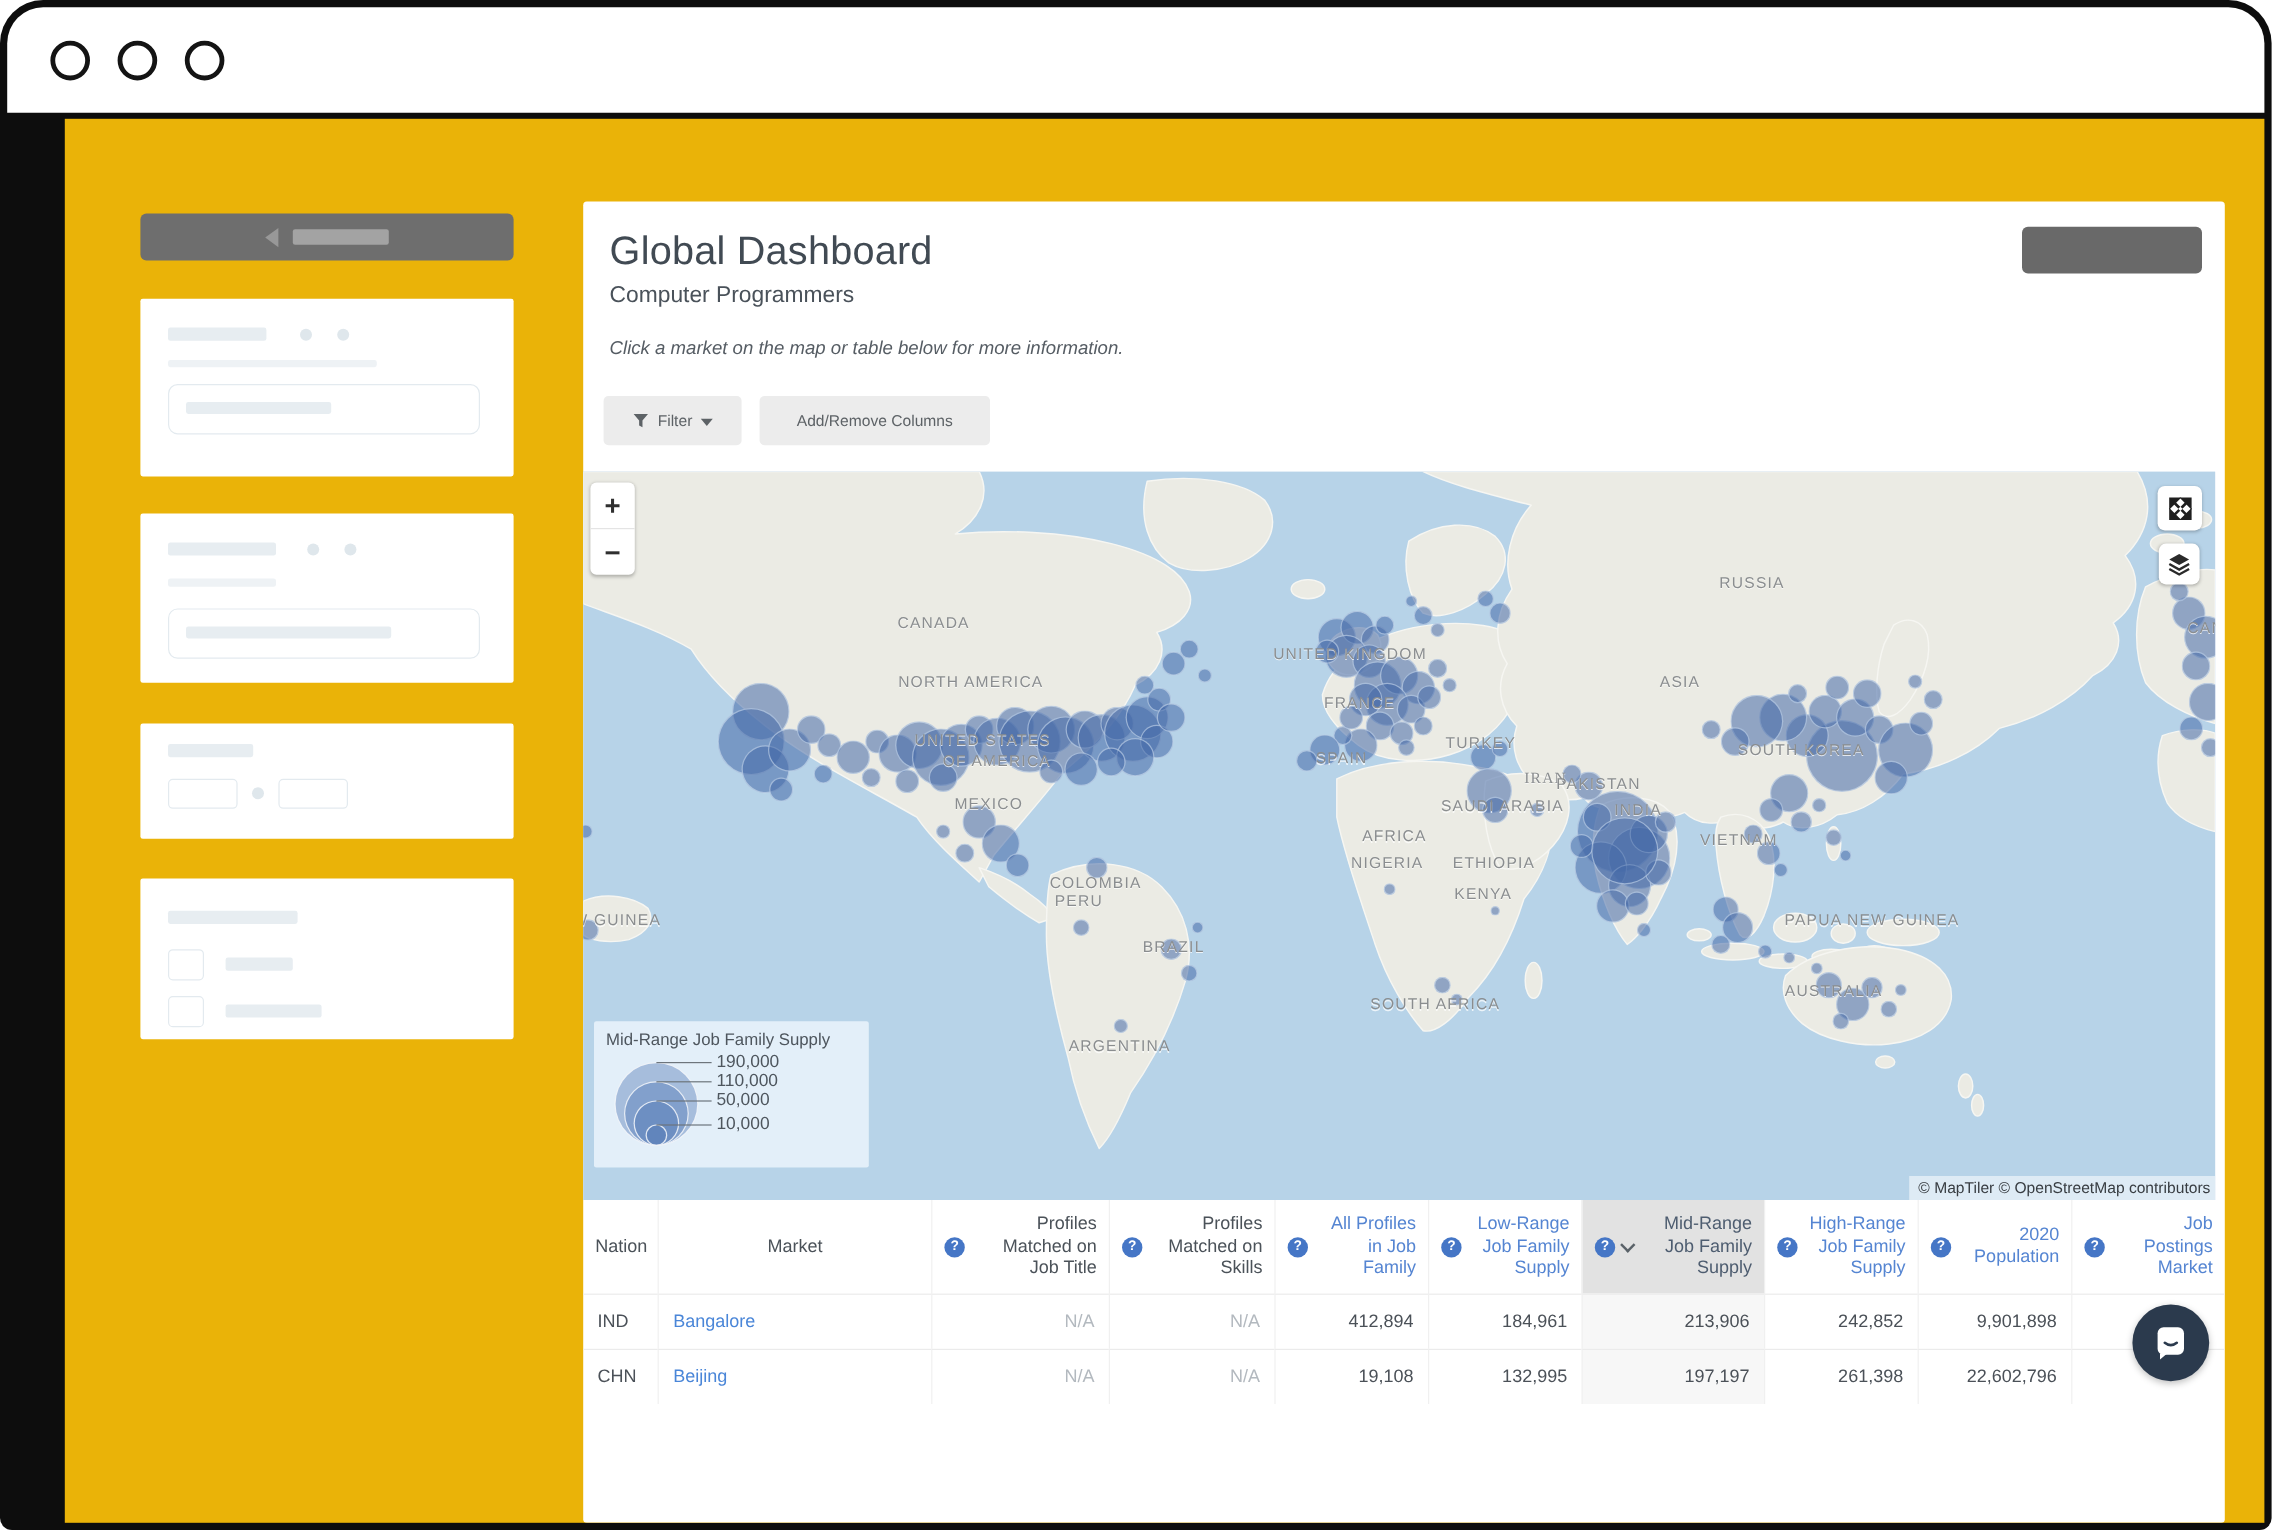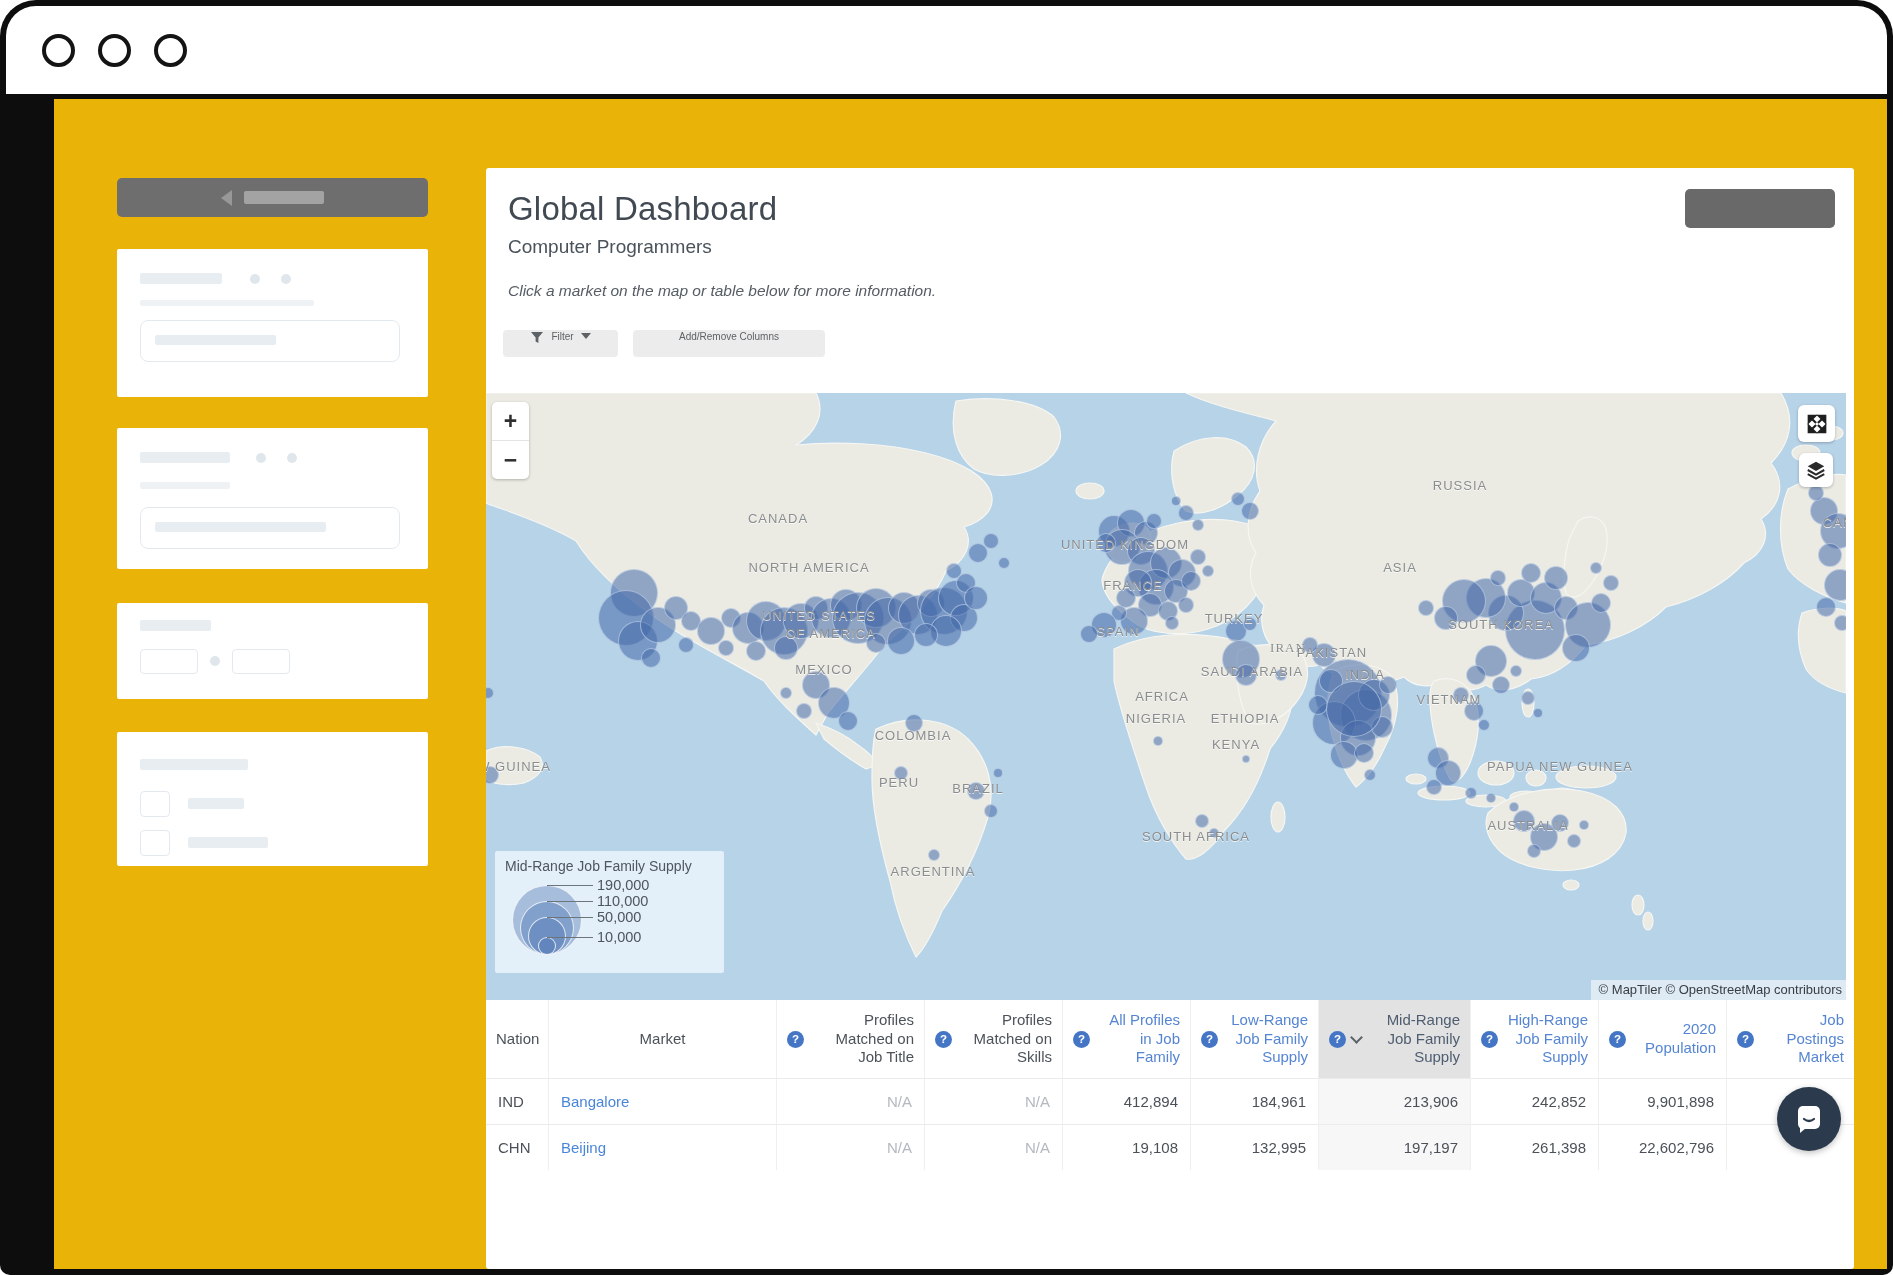--- a/index.html
+++ b/index.html
@@ -22,22 +22,22 @@
   .sk-input{position:absolute;border:1px solid #e3eaef;border-radius:8px;background:#fff;}
   .sk-box{position:absolute;border:1px solid #e3eaef;border-radius:4px;background:#fff;}
 
   
   .main-card{position:absolute;left:432px;top:69px;width:1368px;height:1101px;background:#fff;border-radius:3px;}
   .page-title{position:absolute;left:22px;top:22px;font-size:33px;color:#414a53;letter-spacing:.2px;}
   .page-subtitle{position:absolute;left:22px;top:68px;font-size:19px;color:#4a525a;}
   .hdr-dark-btn{position:absolute;right:19px;top:21px;width:150px;height:39px;background:#696969;
     border:none;border-radius:5px;cursor:pointer;}
   .hint{position:absolute;left:22px;top:114px;font-size:15.5px;font-style:italic;color:#565d64;}
-  .btn-row-btn{position:absolute;top:162px;height:27px;background:#ececec;border:none;border-radius:4px;
-    color:#5d6266;font-size:10px;display:flex;align-items:flex-start;justify-content:center;gap:7px;cursor:pointer;}
+  .btn-row-btn{position:absolute;top:162px;height:41px;background:#ececec;border:none;border-radius:4px;
+    color:#5d6266;font-size:13px;display:flex;align-items:center;justify-content:center;gap:7px;cursor:pointer;}
   #filter-btn{left:17px;width:115px;}
   #addrem-btn{left:147px;width:192px;}
   .caret{width:0;height:0;border-left:5px solid transparent;border-right:5px solid transparent;
     border-top:6px solid #5d6266;margin-top:2px;}
 
   
   .map{position:absolute;left:0;top:225px;width:1360px;height:607px;background:#b7d3e8;overflow:hidden;}
   .map svg.land{position:absolute;left:0;top:0;}
   .map-label{position:absolute;transform:translate(-50%,-50%);font-size:13px;letter-spacing:1px;
     color:#8a8d8f;text-transform:uppercase;white-space:pre-line;text-align:right;line-height:1.35;
@@ -376,21 +376,21 @@
             <div class="map-label" style="left: 846px; top: 260px;">PAKISTAN</div>
             <div class="map-label" style="left: 766px; top: 279px;">SAUDI ARABIA</div>
             <div class="map-label" style="left: 879px; top: 282px;">INDIA</div>
             <div class="map-label" style="left: 1015px; top: 232px;">SOUTH KOREA</div>
             <div class="map-label" style="left: 963px; top: 307px;">VIETNAM</div>
             <div class="map-label" style="left: 676px; top: 304px;">AFRICA</div>
             <div class="map-label" style="left: 670px; top: 326px;">NIGERIA</div>
             <div class="map-label" style="left: 759px; top: 326px;">ETHIOPIA</div>
             <div class="map-label" style="left: 750px; top: 352px;">KENYA</div>
             <div class="map-label" style="left: 427px; top: 343px;">COLOMBIA</div>
-            <div class="map-label" style="left: 413px; top: 390px;">PERU</div>
+            <div class="map-label" style="left: 413px; top: 358px;">PERU</div>
             <div class="map-label" style="left: 492px; top: 396px;">BRAZIL</div>
             <div class="map-label" style="left: 710px; top: 444px;">SOUTH AFRICA</div>
             <div class="map-label" style="left: 447px; top: 479px;">ARGENTINA</div>
             <div class="map-label" style="left: 1074px; top: 374px;">PAPUA NEW GUINEA</div>
             <div class="map-label" style="left: 1042px; top: 433px;">AUSTRALIA</div>
             <div class="map-label" style="left: 28px; top: 374px;">W GUINEA</div>
             <div class="map-label" style="left: 1352px; top: 130px;">CAN</div>
           </div>
 
         <div class="zoom-ctl">

